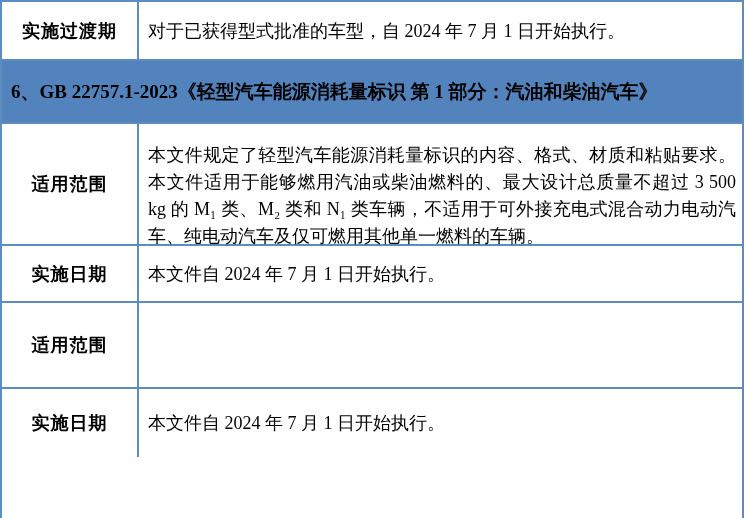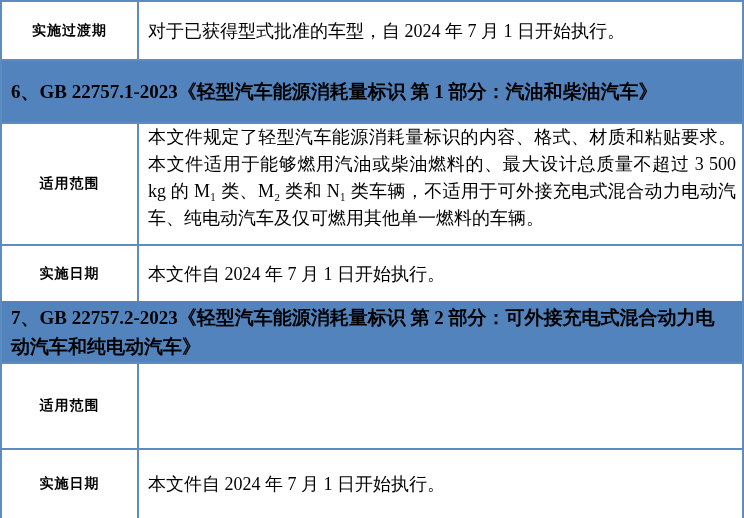--- a/index.html
+++ b/index.html
@@ -20,21 +20,21 @@
     box-sizing:border-box;
     background:#ffffff;
   }
   .cell-label{
     width:137px;
     flex:0 0 137px;
     box-sizing:border-box;
     border-right:2px solid #5d8cc0;
     display:flex;align-items:center;justify-content:center;
     font-weight:bold;
-    font-size:14px;
+    font-size:18px;
     letter-spacing:1px;
   }
   .cell-content{
     flex:1;
     box-sizing:border-box;
     padding:0 6px 0 9px;
     font-size:18px;
     line-height:27px;
   }
   .cell-content.single{
@@ -54,21 +54,21 @@
     font-weight:bold;
     font-size:19px;
     line-height:29px;
     padding:0 9px;
     display:flex;align-items:center;
   }
   
   .sec-1{height:59px;border-bottom:2px solid #5d8cc0;}
   .sec-2{height:61px;}
   .sec-3{height:124px;border-top:2px solid #5d8cc0;border-bottom:2px solid #5d8cc0;}
-  .sec-3 .cell-content{padding-top:0;}
+  .sec-3 .cell-content{padding-top:0;margin-top:18px;}
   .sec-4{height:55px;}
   .sec-5{height:61px;}
   .sec-5 .band-inner{display:block;}
   .sec-6{height:88px;border-top:2px solid #5d8cc0;border-bottom:2px solid #5d8cc0;}
   .sec-6 .cell-content{padding-top:2px;}
   .sec-7{height:68px;}
   .sec-7 .cell-content.single{align-items:center;}
 </style>
 </head>
 <body>
@@ -87,23 +87,20 @@
   <div class="t-row sec-3">
     <div class="cell-label">适用范围</div>
     <div class="cell-content multi">本文件规定了轻型汽车能源消耗量标识的内容、格式、材质和粘贴要求。本文件适用于能够燃用汽油或柴油燃料的、最大设计总质量不超过 3 500 kg 的 M₁ 类、M₂ 类和 N₁ 类车辆，不适用于可外接充电式混合动力电动汽车、纯电动汽车及仅可燃用其他单一燃料的车辆。</div>
   </div>
 
   <div class="t-row sec-4">
     <div class="cell-label">实施日期</div>
     <div class="cell-content single">本文件自 2024 年 7 月 1 日开始执行。</div>
   </div>
 
-  <div class="band sec-5">
-    <span class="band-inner">7、GB 22757.2-2023《轻型汽车能源消耗量标识 第 2 部分：可外接充电式混合动力电动汽车和纯电动汽车》</span>
-  </div>
 
   <div class="t-row sec-6">
     <div class="cell-label">适用范围</div>
   </div>
 
   <div class="t-row sec-7">
     <div class="cell-label">实施日期</div>
     <div class="cell-content single">本文件自 2024 年 7 月 1 日开始执行。</div>
   </div>
 

